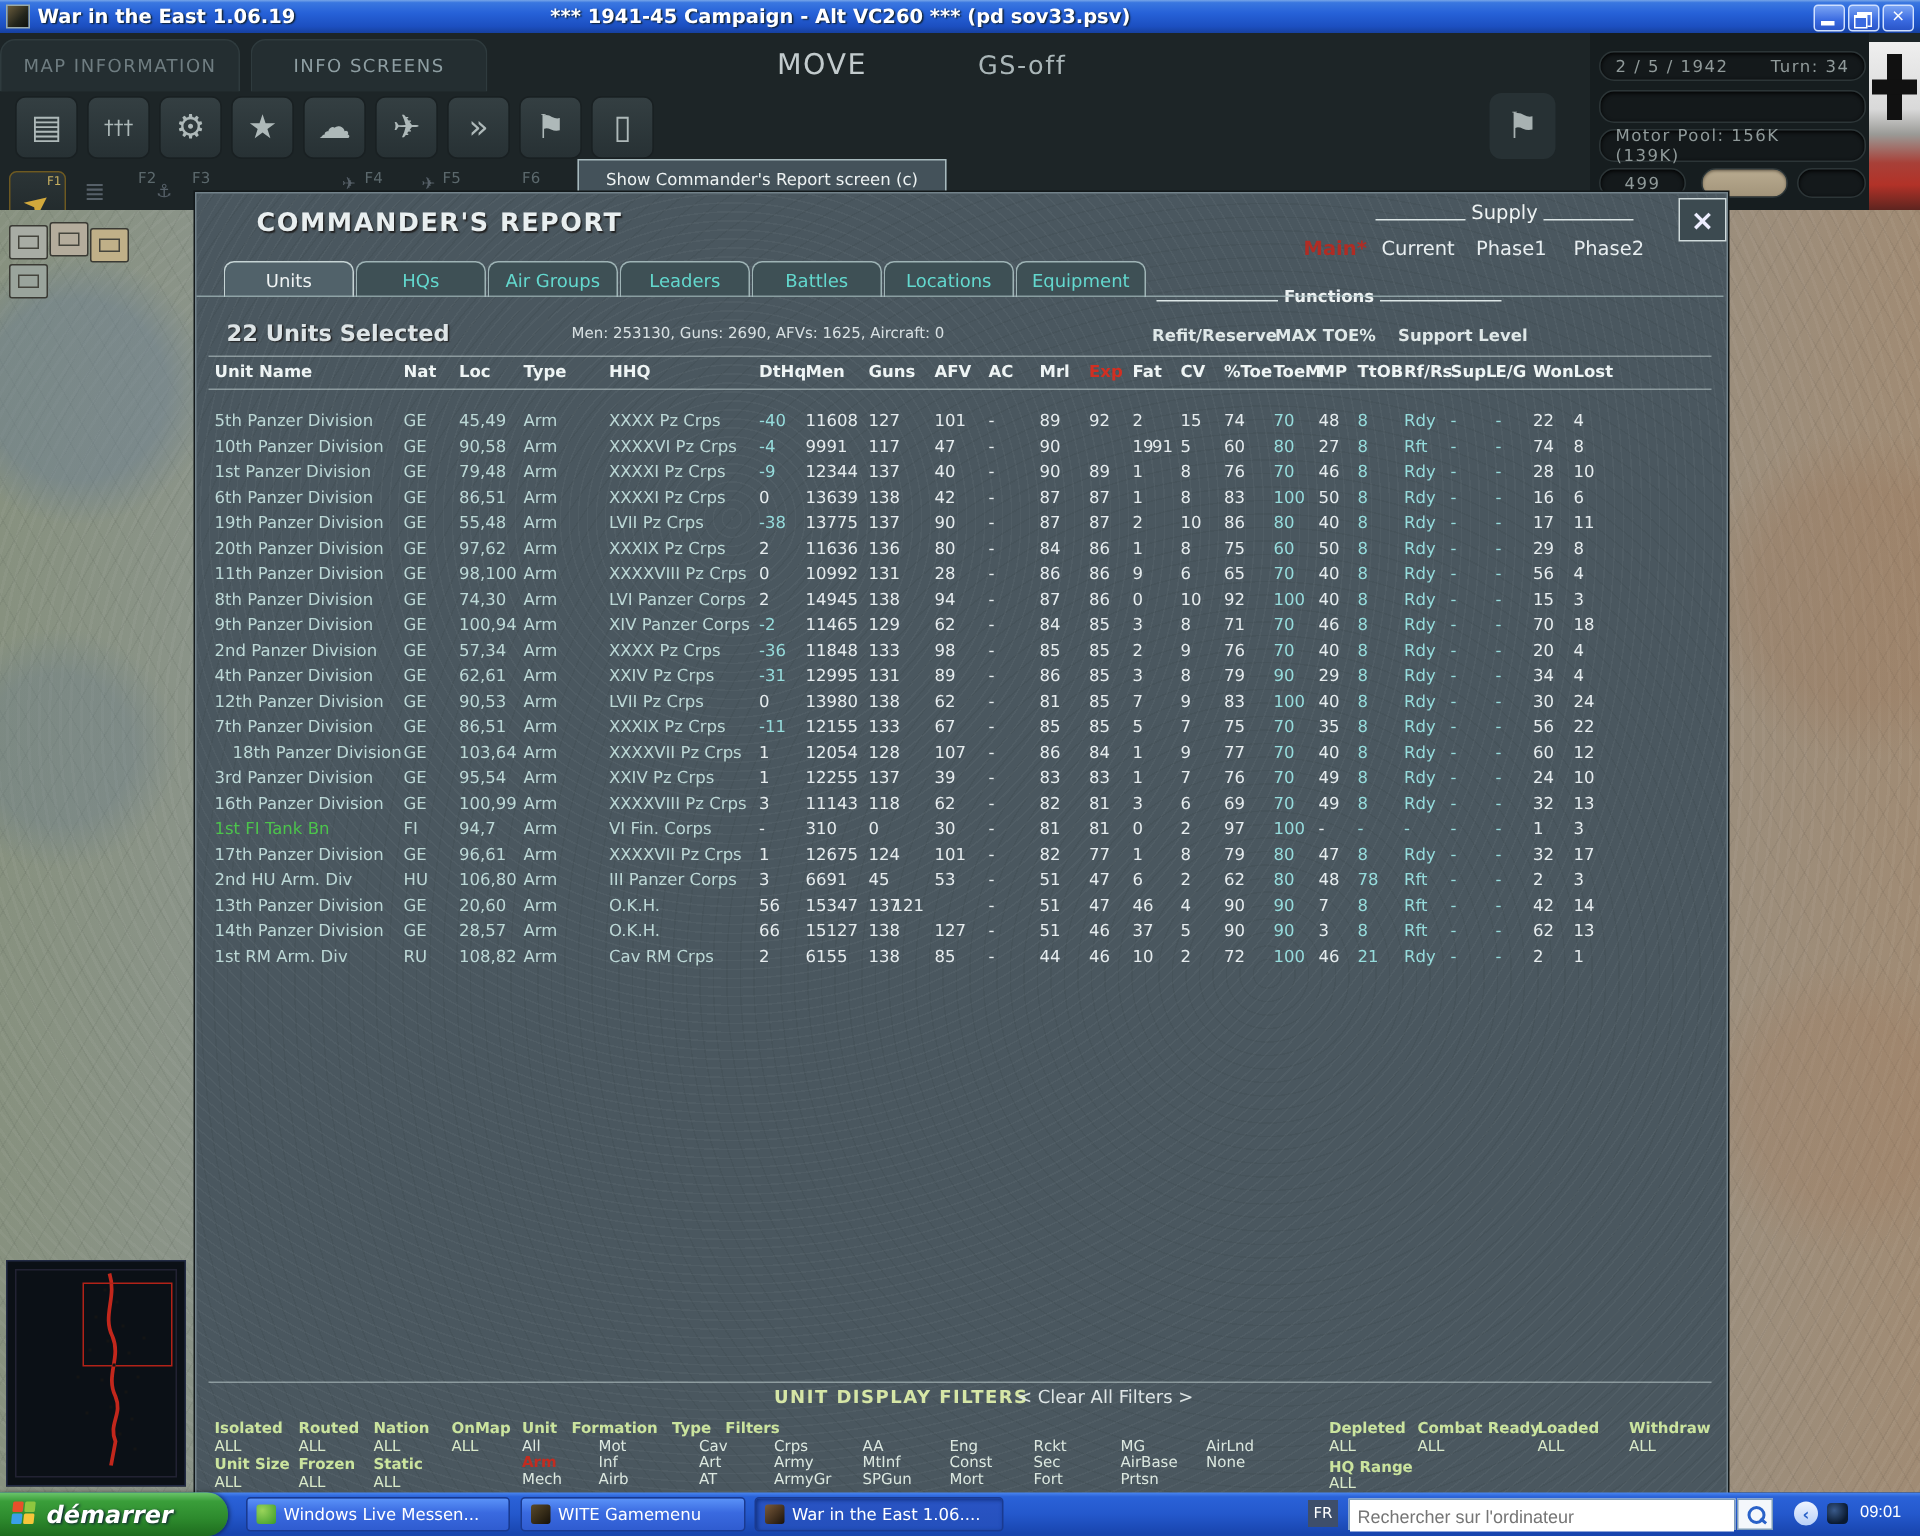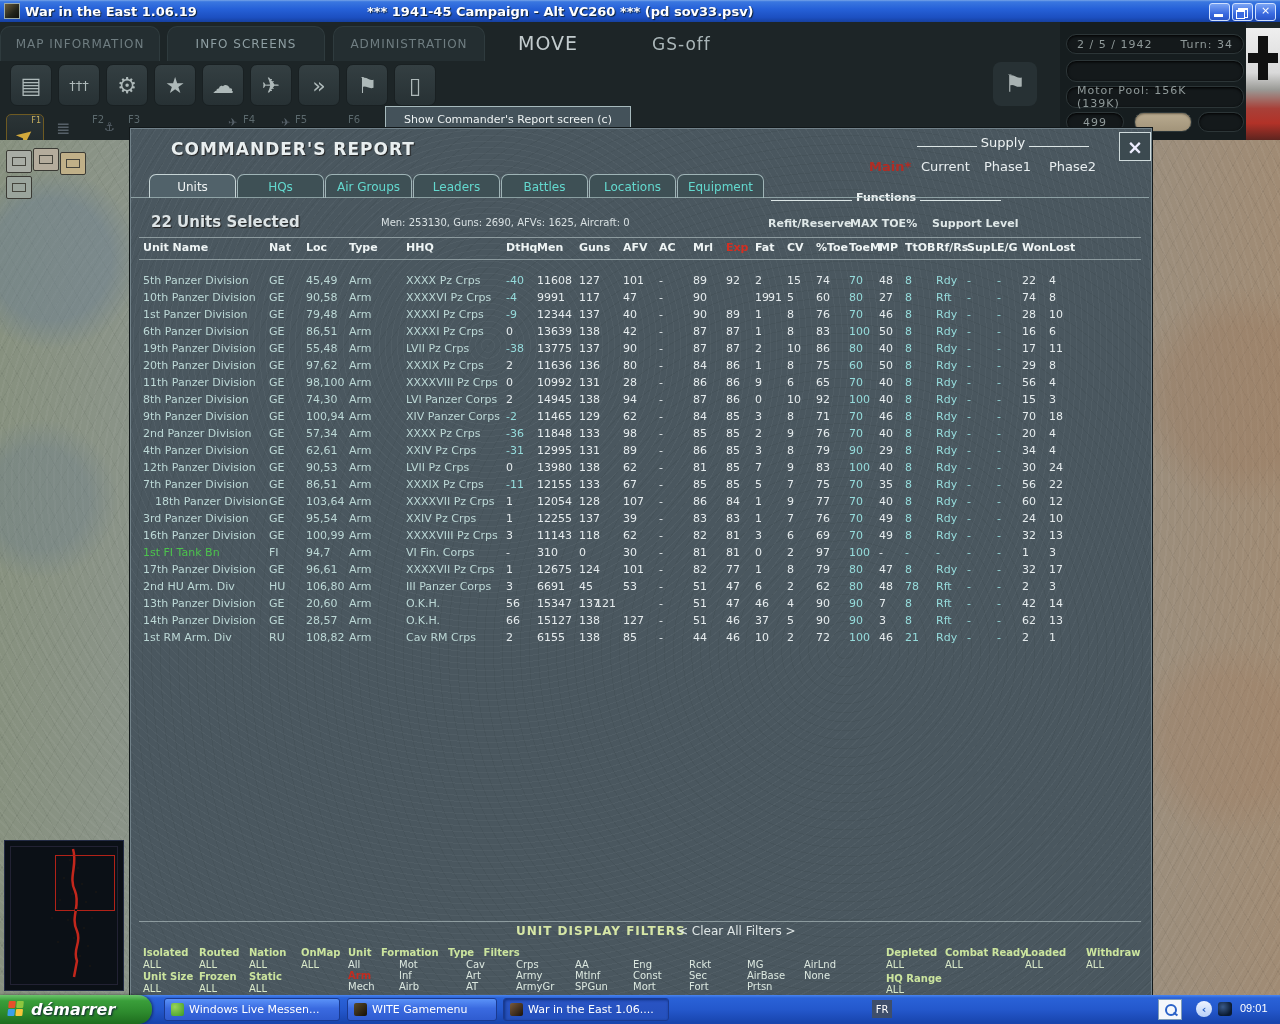--- a/index.html
+++ b/index.html
@@ -198,23 +198,20 @@
     </div>
   </div>
 
   <div id="chrome">
     <div class="menu-tabshape" style="left:0;width:158px;">
       <span class="menu-label">MAP INFORMATION</span>
       </div>
     <div class="menu-tabshape" style="left:167px;width:156px;">
       <span class="menu-label" style="color:#8e9ea2;">INFO SCREENS</span>
       </div>
-    <div class="menu-tabshape" style="left:333px;width:150px;">
-      <span class="menu-label">ADMINISTRATION</span>
-      </div>
     <span class="menu-big" style="left:518px;">MOVE</span>
     <span class="menu-big" style="left:652px;font-size:17px;color:#aab6b8;top:12px;">GS-off</span>
 
     <div id="toolbar-row">
         <div class="tool-btn" style="left: 10px;">▤</div>
         <div class="tool-btn" style="left: 58px; font-size: 13px;">†††</div>
         <div class="tool-btn" style="left: 106px;">⚙</div>
         <div class="tool-btn" style="left: 154px;">★</div>
         <div class="tool-btn" style="left: 202px;">☁</div>
         <div class="tool-btn" style="left: 250px;">✈</div>
@@ -993,20 +990,23 @@
     </div>
     <div class="task-btn" style="left:347px;width:150px;">
       <span class="task-ico" style="background:linear-gradient(135deg,#5a4a2a,#151008);"></span>
       <span>WITE Gamemenu</span>
     </div>
     <div class="task-btn pressed" style="left:503px;width:166px;">
       <span class="task-ico" style="background:linear-gradient(135deg,#7a5a3a,#1a120a);"></span>
       <span>War in the East 1.06....</span>
     </div>
     <div id="lang-box">FR</div>
+    <div id="search-box">
+      <input type="text" placeholder="Rechercher sur l'ordinateur" style="">
+    </div>
     <div id="mag-btn">
       <span class="mag-glass"></span>
       <span class="mag-tail"></span>
     </div>
     <div id="tray-chev">‹</div>
     <div id="tray-app"></div>
     <div id="clock">09:01</div>
   </div>
 
 </div>

